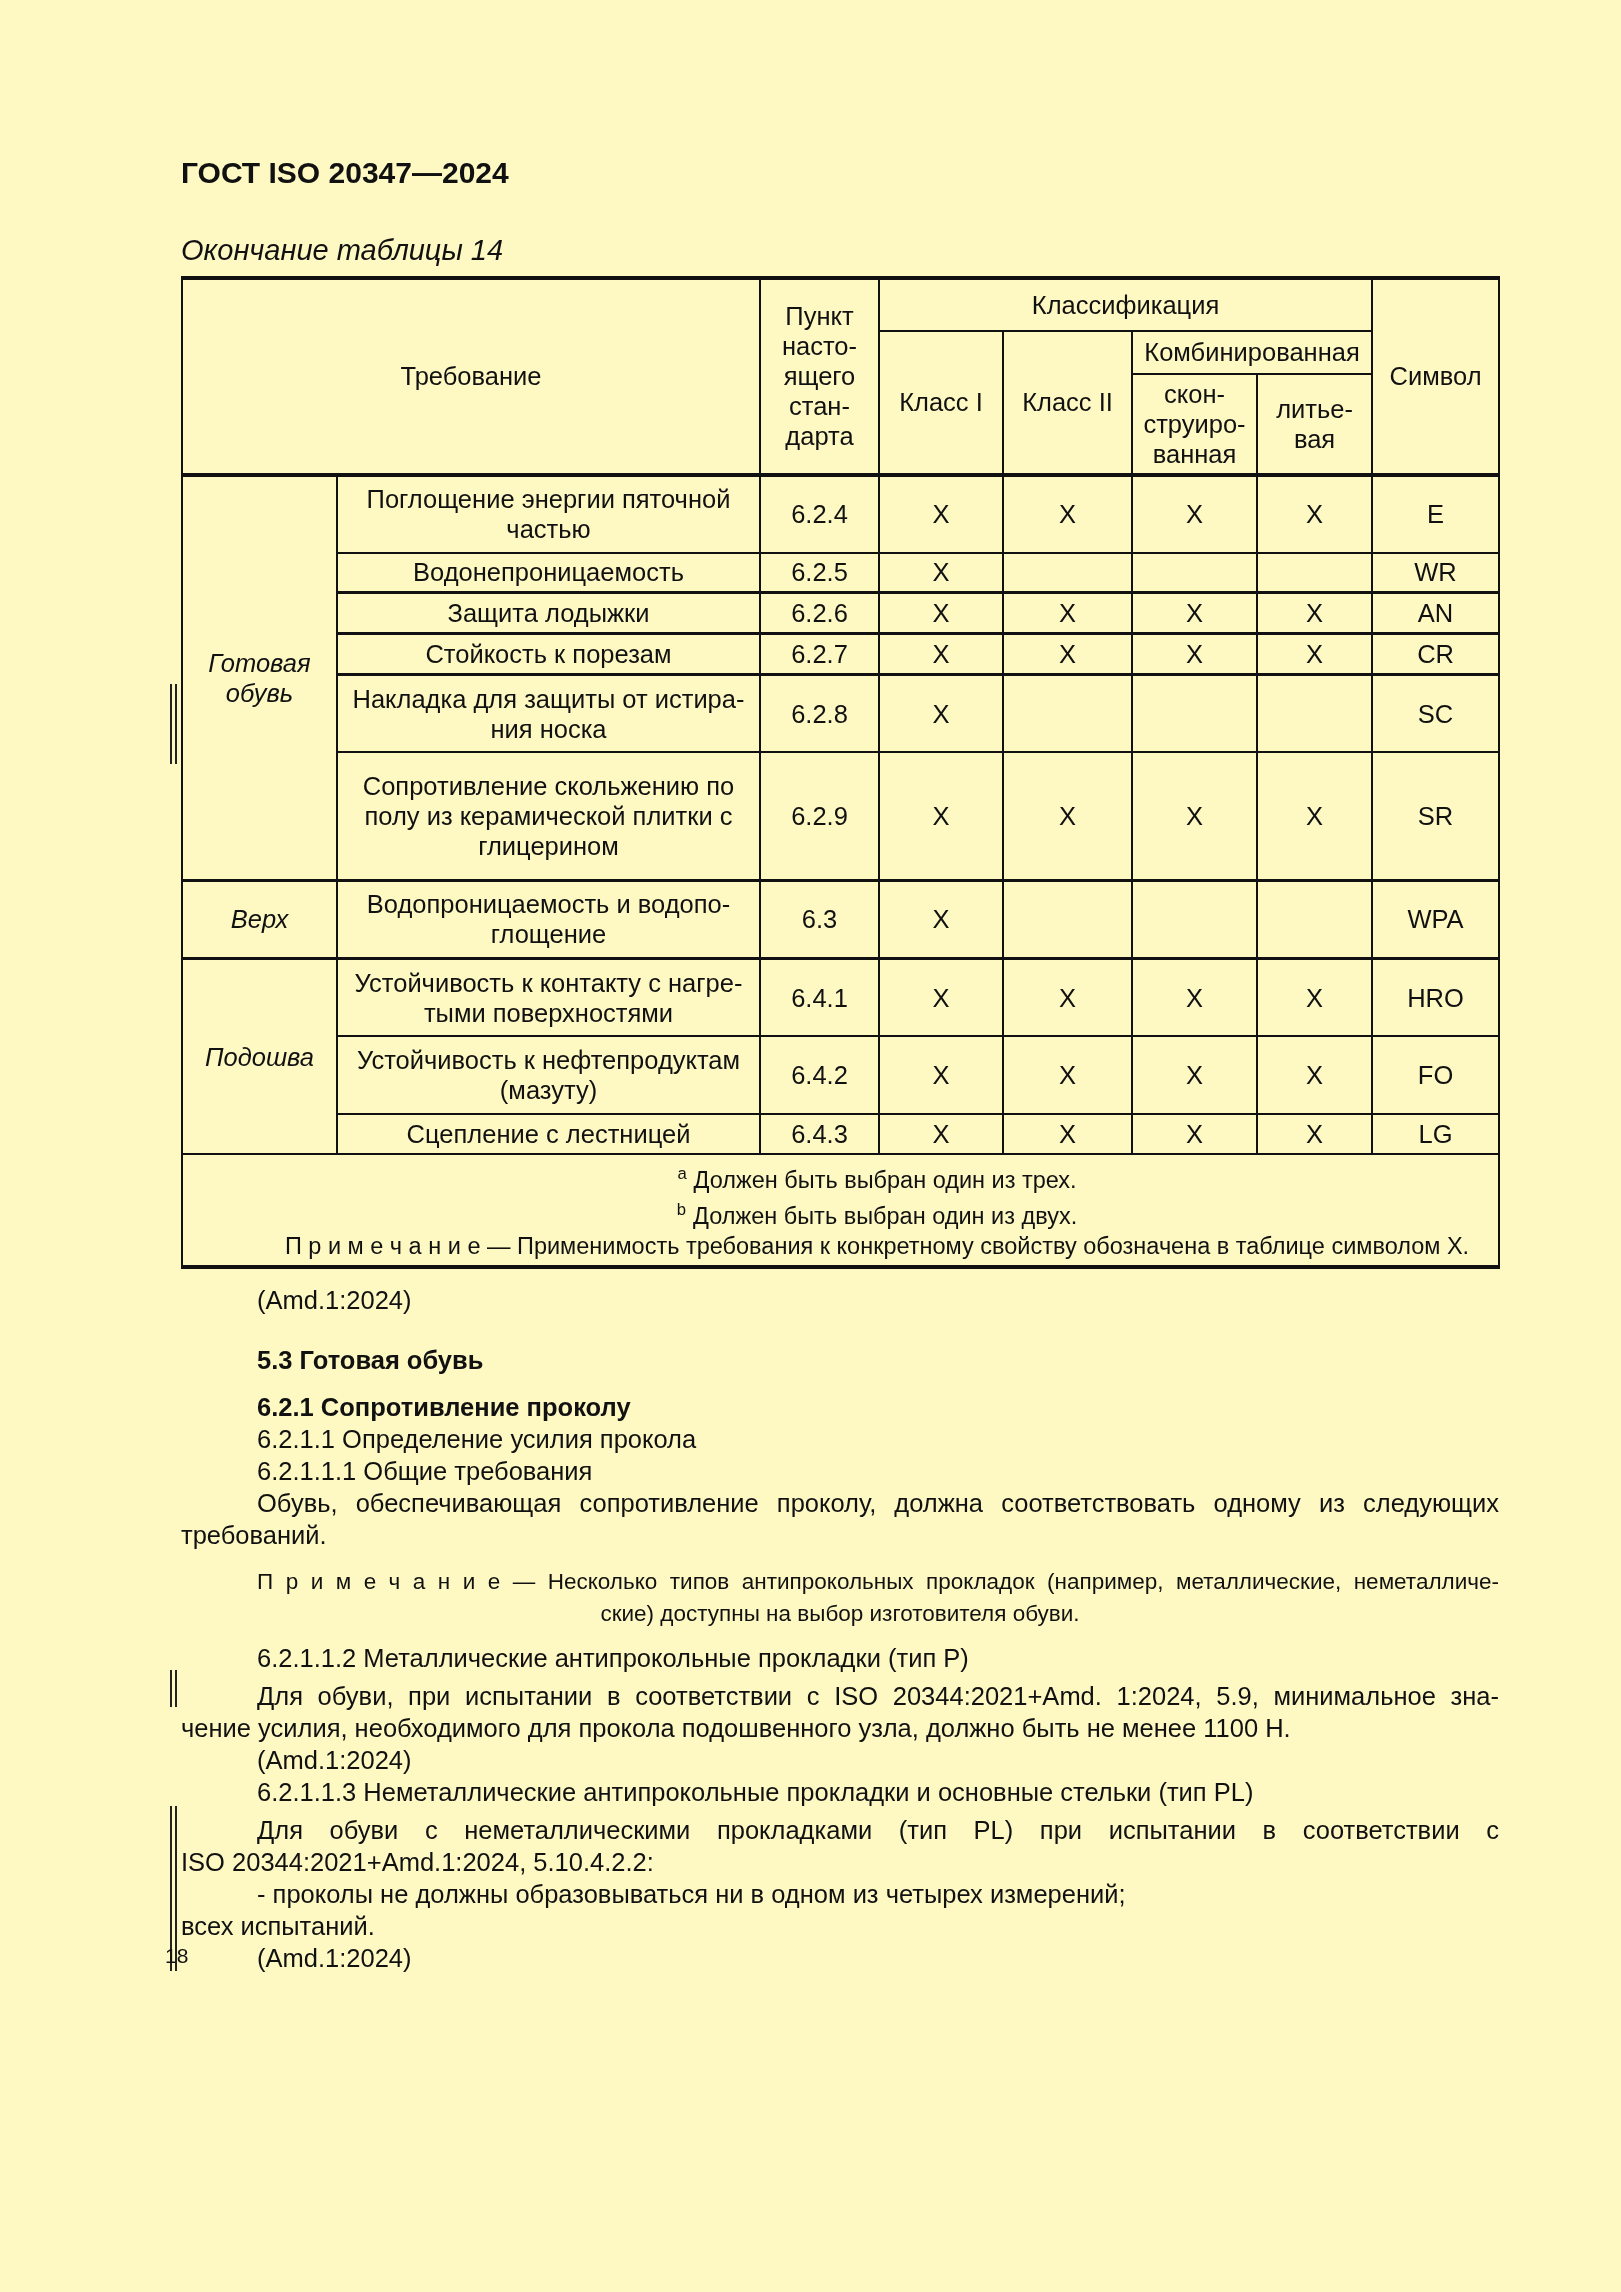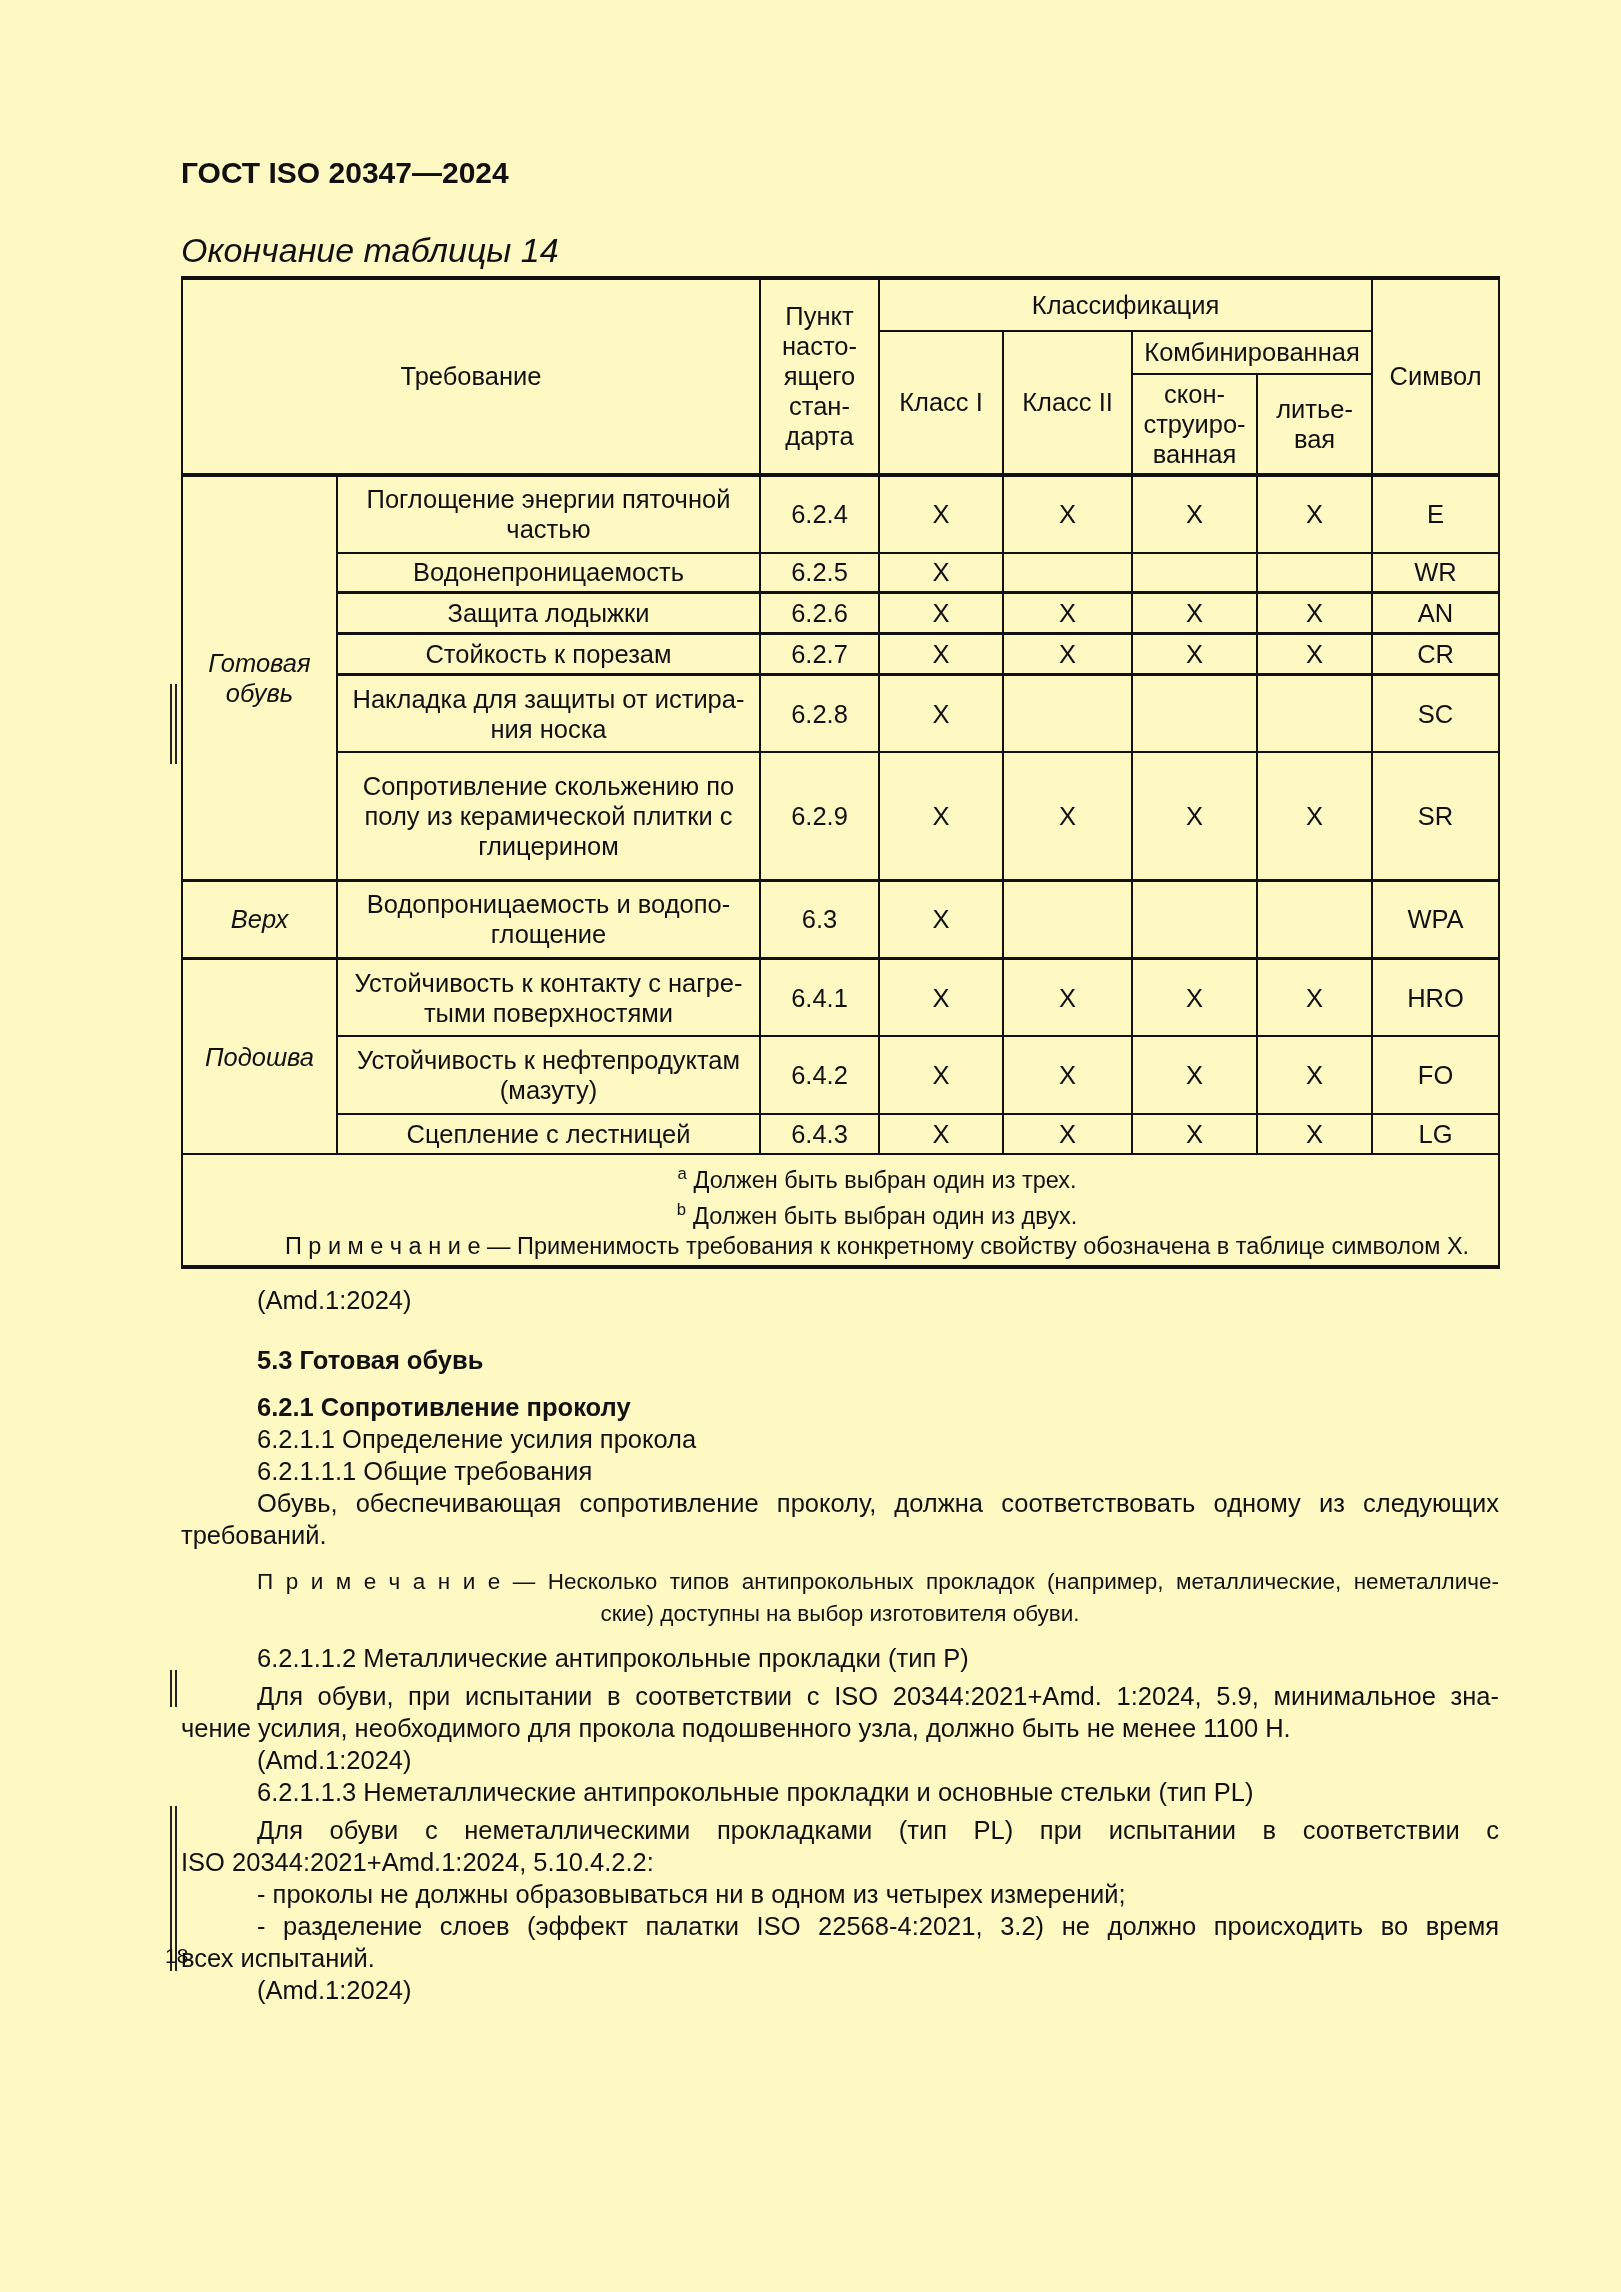--- a/index.html
+++ b/index.html
@@ -16,21 +16,21 @@
   .content { margin-left: 181px; width: 1318px; }
 
   .running-header {
     padding-top: 155px;
     font-size: 30px;
     font-weight: bold;
     line-height: 35px;
   }
   .table-caption {
     margin-top: 45px;
-    font-size: 34px;
+    font-size: 29px;
     font-style: italic;
     line-height: 31px;
   }
 
   table.gost {
     margin-top: 9.8px;
     width: 1318px;
     border-collapse: collapse;
     table-layout: fixed;
     font-size: 25.5px;
@@ -259,21 +259,20 @@
       <div class="bt-line ind jf small mt-note">П р и м е ч а н и е  —  Несколько типов антипрокольных прокладок (например, металлические, неметалличе-</div>
       <div class="bt-line small mb-note">ские) доступны на выбор изготовителя обуви.</div>
       <div class="bt-line ind">6.2.1.1.2 Металлические антипрокольные прокладки (тип P)</div>
       <div class="bt-line ind jf mt-p">Для обуви, при испытании в соответствии с ISO 20344:2021+Amd. 1:2024, 5.9, минимальное зна-</div>
       <div class="bt-line">чение усилия, необходимого для прокола подошвенного узла, должно быть не менее 1100 Н.</div>
       <div class="bt-line ind">(Amd.1:2024)</div>
       <div class="bt-line ind">6.2.1.1.3 Неметаллические антипрокольные прокладки и основные стельки (тип PL)</div>
       <div class="bt-line ind jf mt-p">Для обуви с неметаллическими прокладками (тип PL) при испытании в соответствии с</div>
       <div class="bt-line">ISO 20344:2021+Amd.1:2024, 5.10.4.2.2:</div>
       <div class="bt-line ind">- проколы не должны образовываться ни в одном из четырех измерений;</div>
-      <div class="bt-line ind jf">- разделение слоев (эффект палатки ISO 22568-4:2021, 3.2) не должно происходить во время</div>
       <div class="bt-line">всех испытаний.</div>
       <div class="bt-line ind">(Amd.1:2024)</div>
     </div>
   </div>
 
   <div class="change-bar" id="change-bar-1"></div>
   <div class="change-bar" id="change-bar-2"></div>
   <div class="change-bar" id="change-bar-3"></div>
 
   <div class="page-number">18</div>

